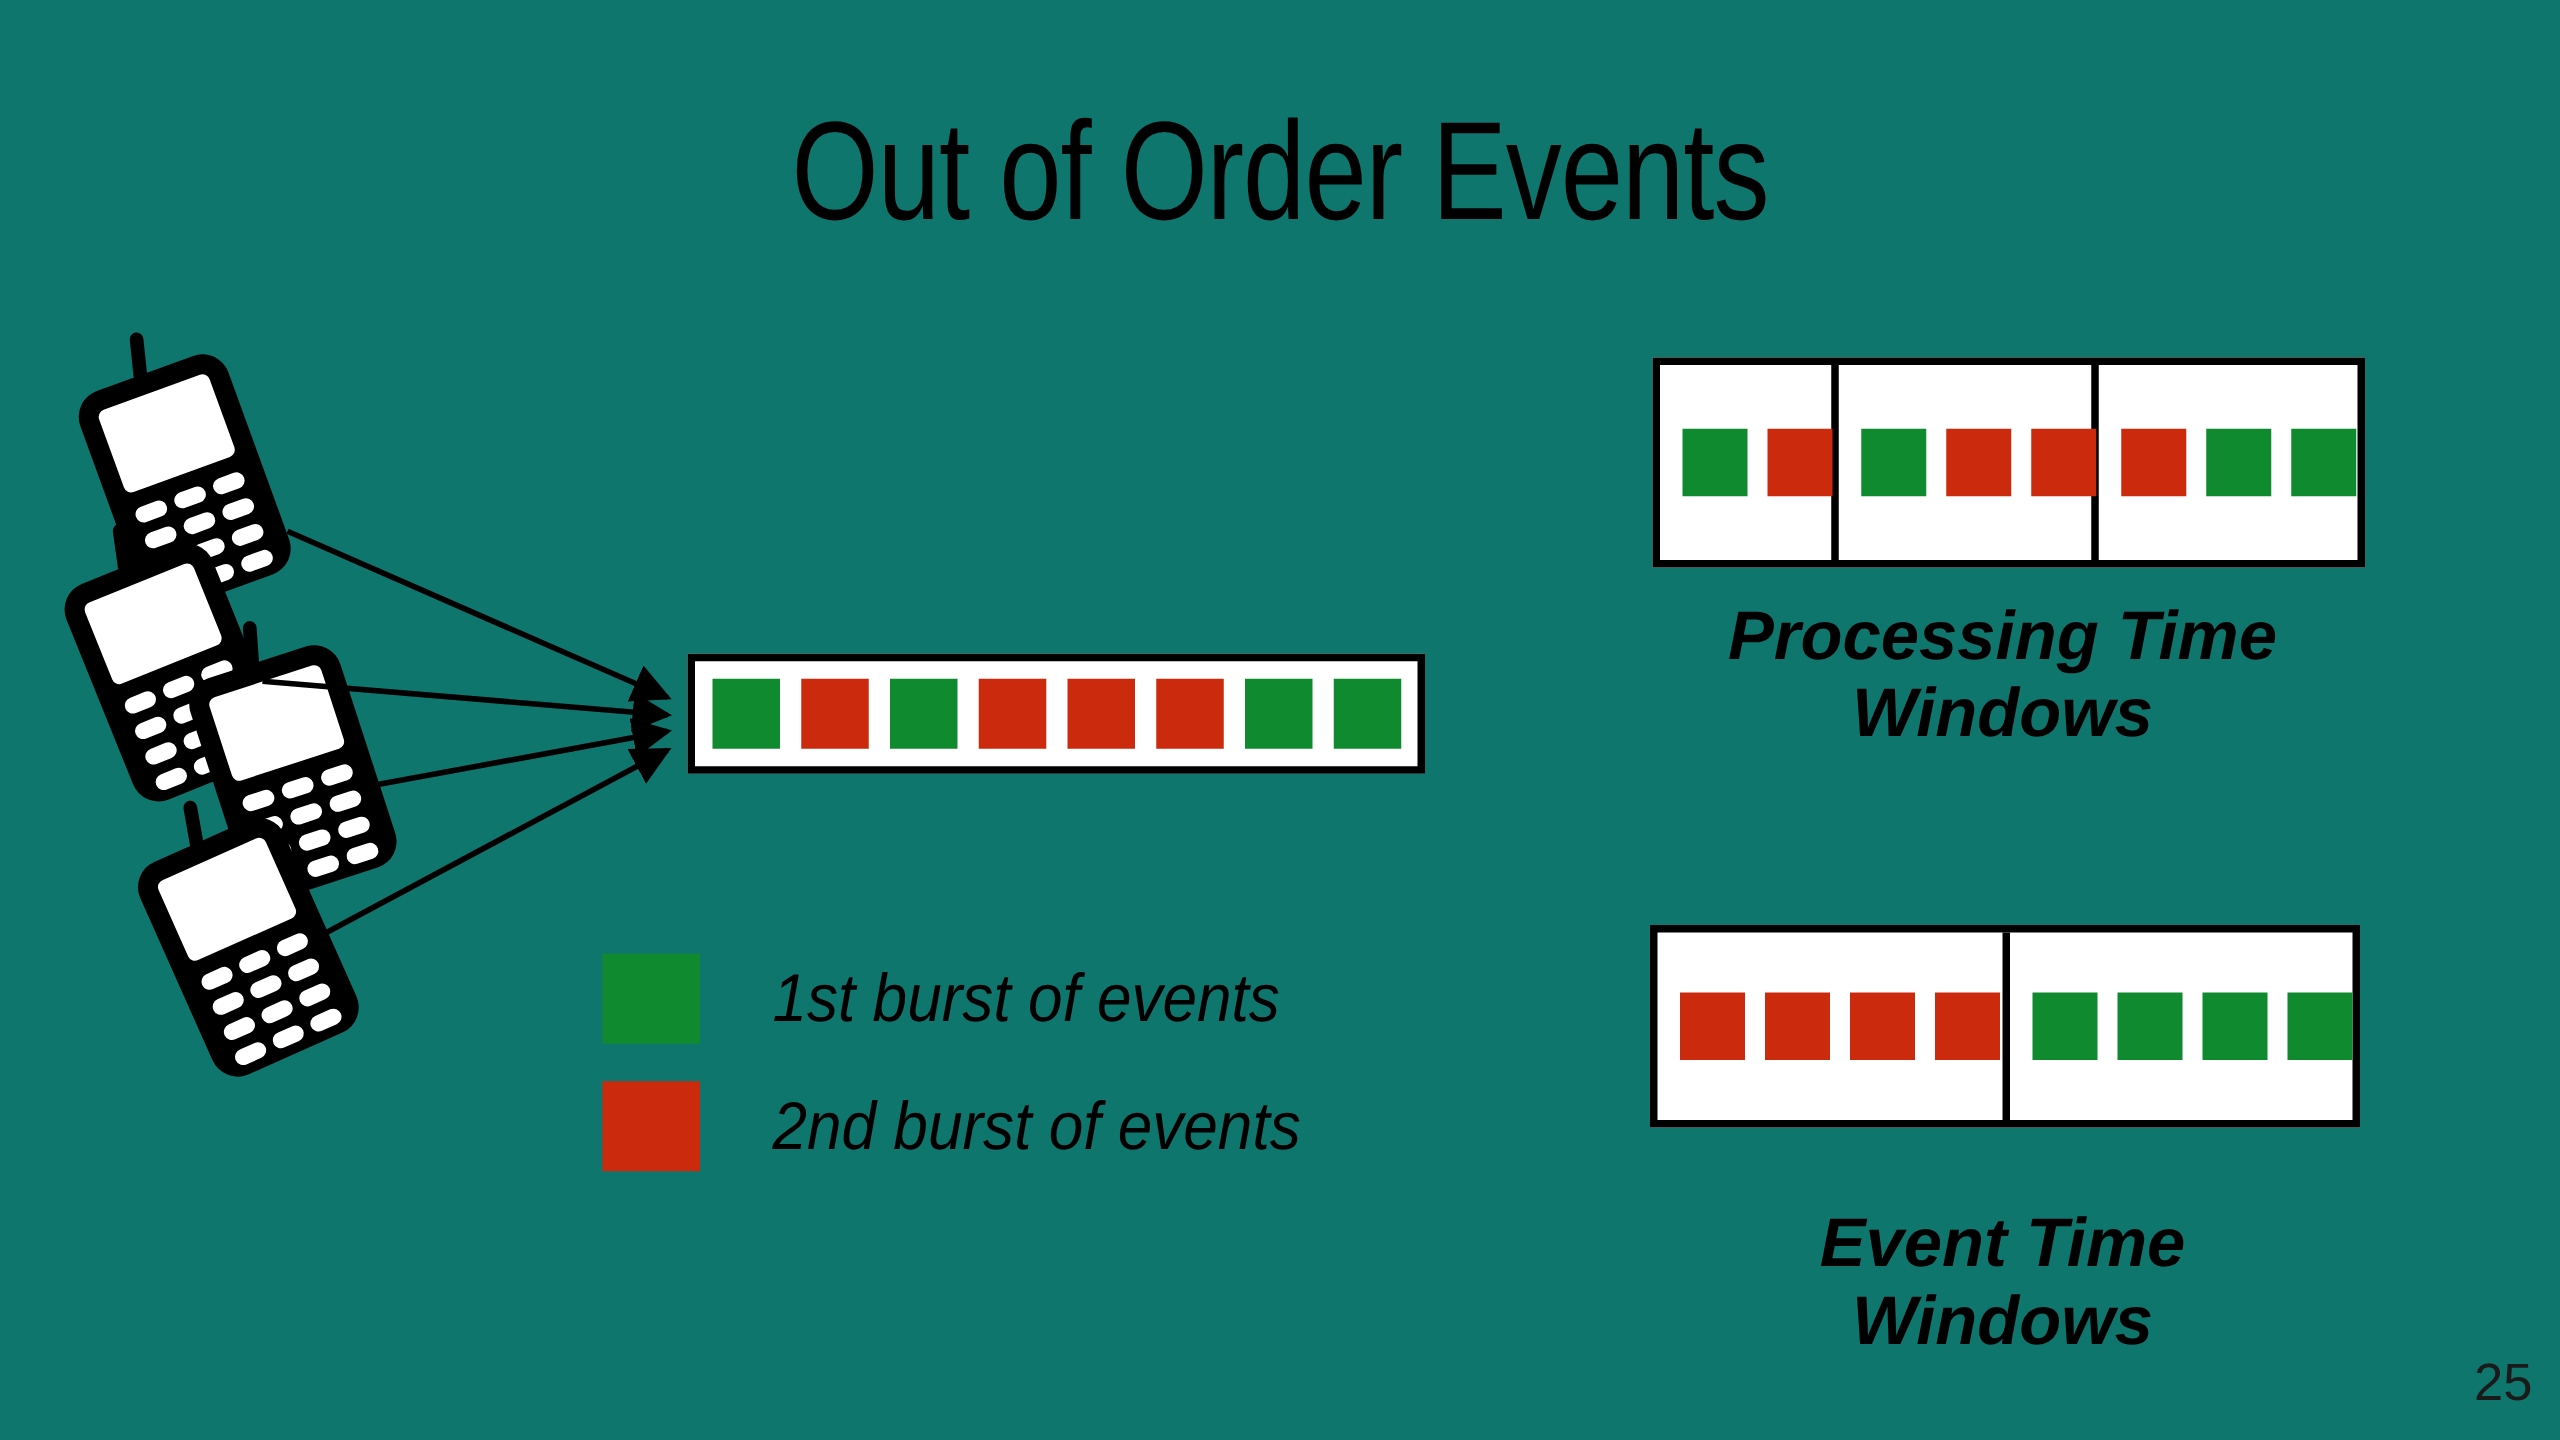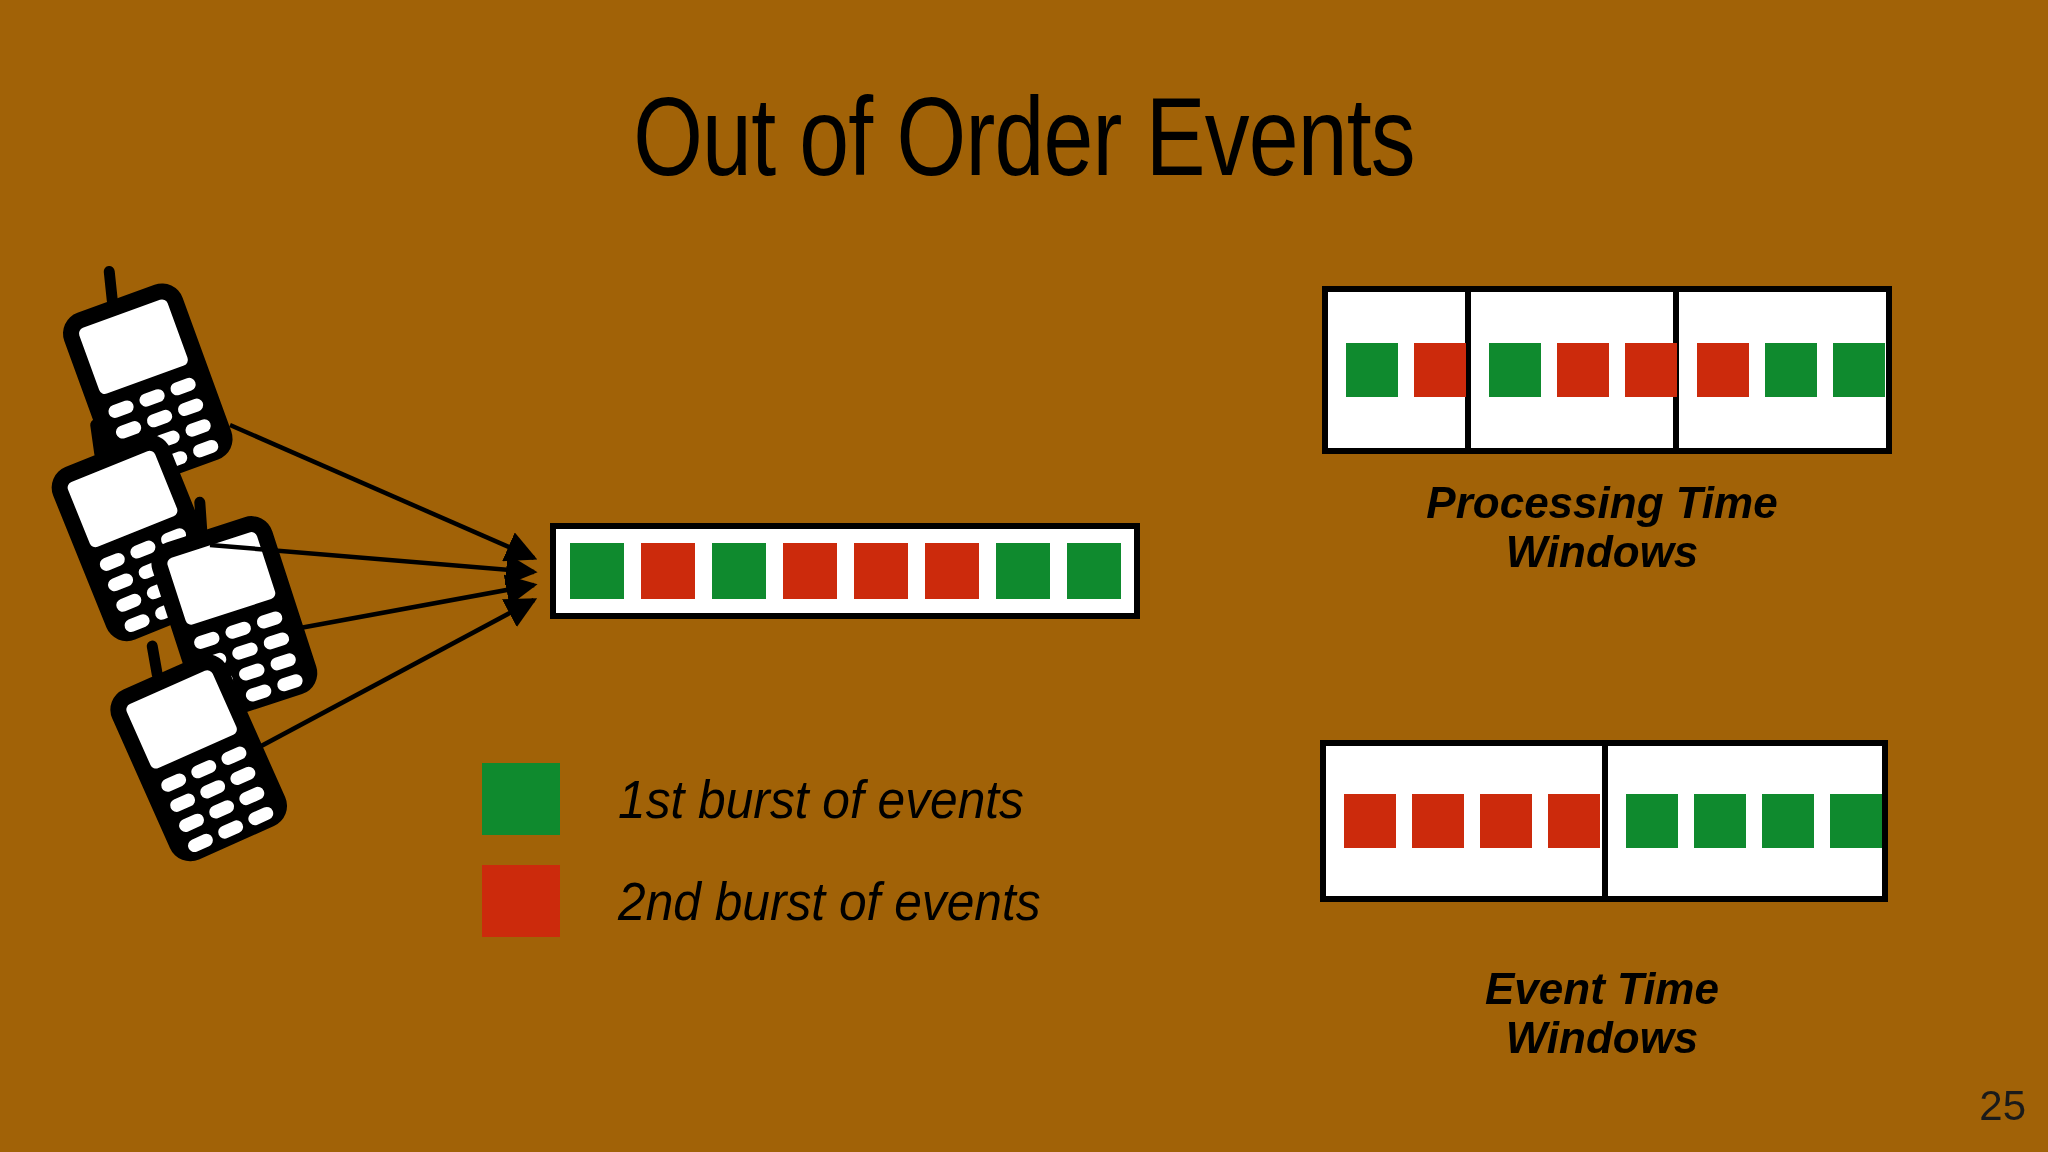--- a/index.html
+++ b/index.html
@@ -7,21 +7,21 @@
     padding: 0;
     background: #ffffff;
   }
   body {
     font-family: "Liberation Sans", sans-serif;
   }
   #slide {
     position: relative;
     width: 2048px;
     height: 1152px;
-    background: #a16207;
+    background: #0f766e;
     overflow: hidden;
   }
 
   
   .slide-title {
     position: absolute;
     left: 0;
     top: 78px;
     width: 2048px;
     text-align: center;
@@ -116,21 +116,21 @@
   #event-windows .cell-0 { width: 285px; }
   #event-windows .cell-1 { width: 277px; }
 
   
   .window-caption {
     position: absolute;
     text-align: center;
     font-family: "Liberation Sans", sans-serif;
     font-weight: bold;
     font-style: italic;
-    font-size: 44px;
+    font-size: 55px;
     line-height: 1.12;
     color: #000000;
   }
   #processing-caption { left: 1282px; top: 478px; width: 640px; }
   #event-caption      { left: 1282px; top: 922px; width: 640px; margin-top: 42px; }
 
   
   #legend {
     position: absolute;
     left: 482px;

